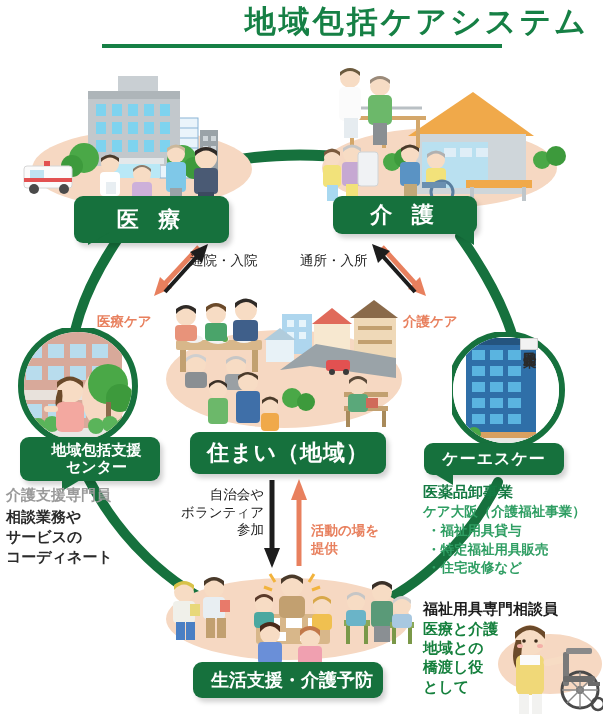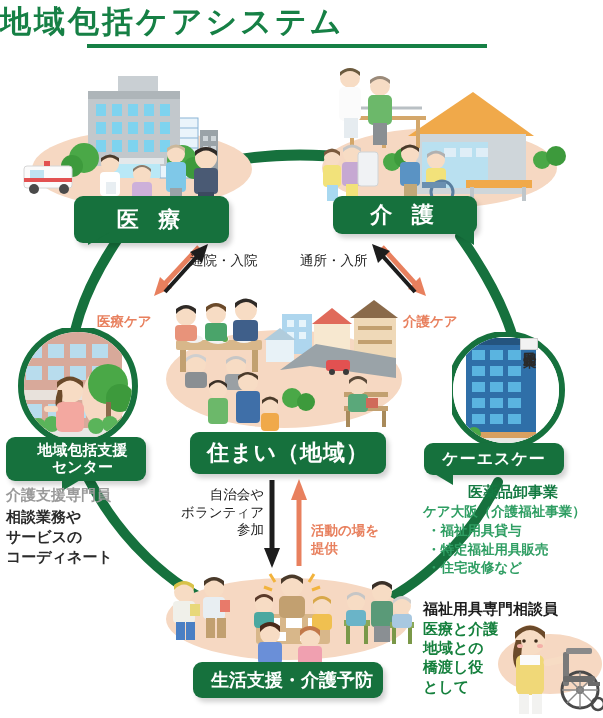--- a/index.html
+++ b/index.html
@@ -7,22 +7,22 @@
     width: 603px; height: 718px;
     background: #ffffff;
     font-family: "Liberation Sans", "DejaVu Sans", sans-serif;
     position: relative;
     overflow: hidden;
   }
   .stage { position: absolute; inset: 0; }
 
   
   .title-wrap {
-    position: absolute; top: 2px; left: 0; width: 574px;
-    text-align: left;
+    position: absolute; top: 2px; left: 15px; width: 574px;
+    text-align: right;
   }
   .title {
     font-size: 31px; font-weight: bold; color: #168045;
     letter-spacing: 3px; line-height: 1.25;
     font-family: "DejaVu Sans", sans-serif;
   }
   .title-rule {
     width: 400px; height: 4px; background: #168045;
     margin: 3px auto 0;
   }
@@ -48,21 +48,21 @@
     font-weight: bold;
     font-family: "DejaVu Sans", sans-serif;
     box-shadow: 3px 4px 5px rgba(0,0,0,0.18);
     display: flex; align-items: center; justify-content: center;
     line-height: 1.15;
     white-space: pre-line;
   }
   #pill-medical  { left: 74px;  top: 196px; width: 155px; height: 47px; font-size: 22px; letter-spacing: 6px; }
   #pill-care     { left: 333px; top: 196px; width: 144px; height: 38px; font-size: 22px; letter-spacing: 6px; }
   #pill-home     { left: 190px; top: 432px; width: 196px; height: 42px; font-size: 22px; letter-spacing: 1px; }
-  #pill-center   { left: 6px;   top: 437px; width: 140px; height: 44px; font-size: 15px; letter-spacing: 0px; padding-left: 13px; }
+  #pill-center   { left: 20px;   top: 437px; width: 140px; height: 44px; font-size: 15px; letter-spacing: 0px; padding-left: 13px; }
   #pill-ksk      { left: 424px; top: 443px; width: 140px; height: 32px; font-size: 16px; letter-spacing: 1px; }
   #pill-support  { left: 193px; top: 662px; width: 190px; height: 36px; font-size: 18px; letter-spacing: 0px; padding-left: 8px; }
 
   
   .tab { position: absolute; width: 0; height: 0; }
 
   
   .flow-label {
     position: absolute;
     font-family: "DejaVu Sans", sans-serif;
@@ -83,21 +83,21 @@
   #txt-cm-role {
     left: 6px; top: 486px; width: 160px;
     font-size: 15px; color: #9a9a9a; font-weight: bold; line-height: 1.25;
   }
   #txt-cm-desc {
     left: 6px; top: 508px; width: 150px;
     font-size: 15px; color: #2b2b2b; font-weight: bold; line-height: 1.32;
   }
   #txt-ksk-biz {
     left: 423px; top: 483px; width: 180px;
-    font-size: 15px; color: #147a42; font-weight: bold; line-height: 1.25; text-align: center;
+    font-size: 15px; color: #147a42; font-weight: bold; line-height: 1.25;
   }
   #txt-ksk-care {
     left: 423px; top: 503px; width: 180px;
     font-size: 13.5px; color: #2f9e63; font-weight: bold; line-height: 1.3;
   }
   #txt-ksk-list {
     left: 427px; top: 521px; width: 180px;
     font-size: 13.5px; color: #2f9e63; font-weight: bold; line-height: 1.38;
   }
   #txt-fukushi-title {

